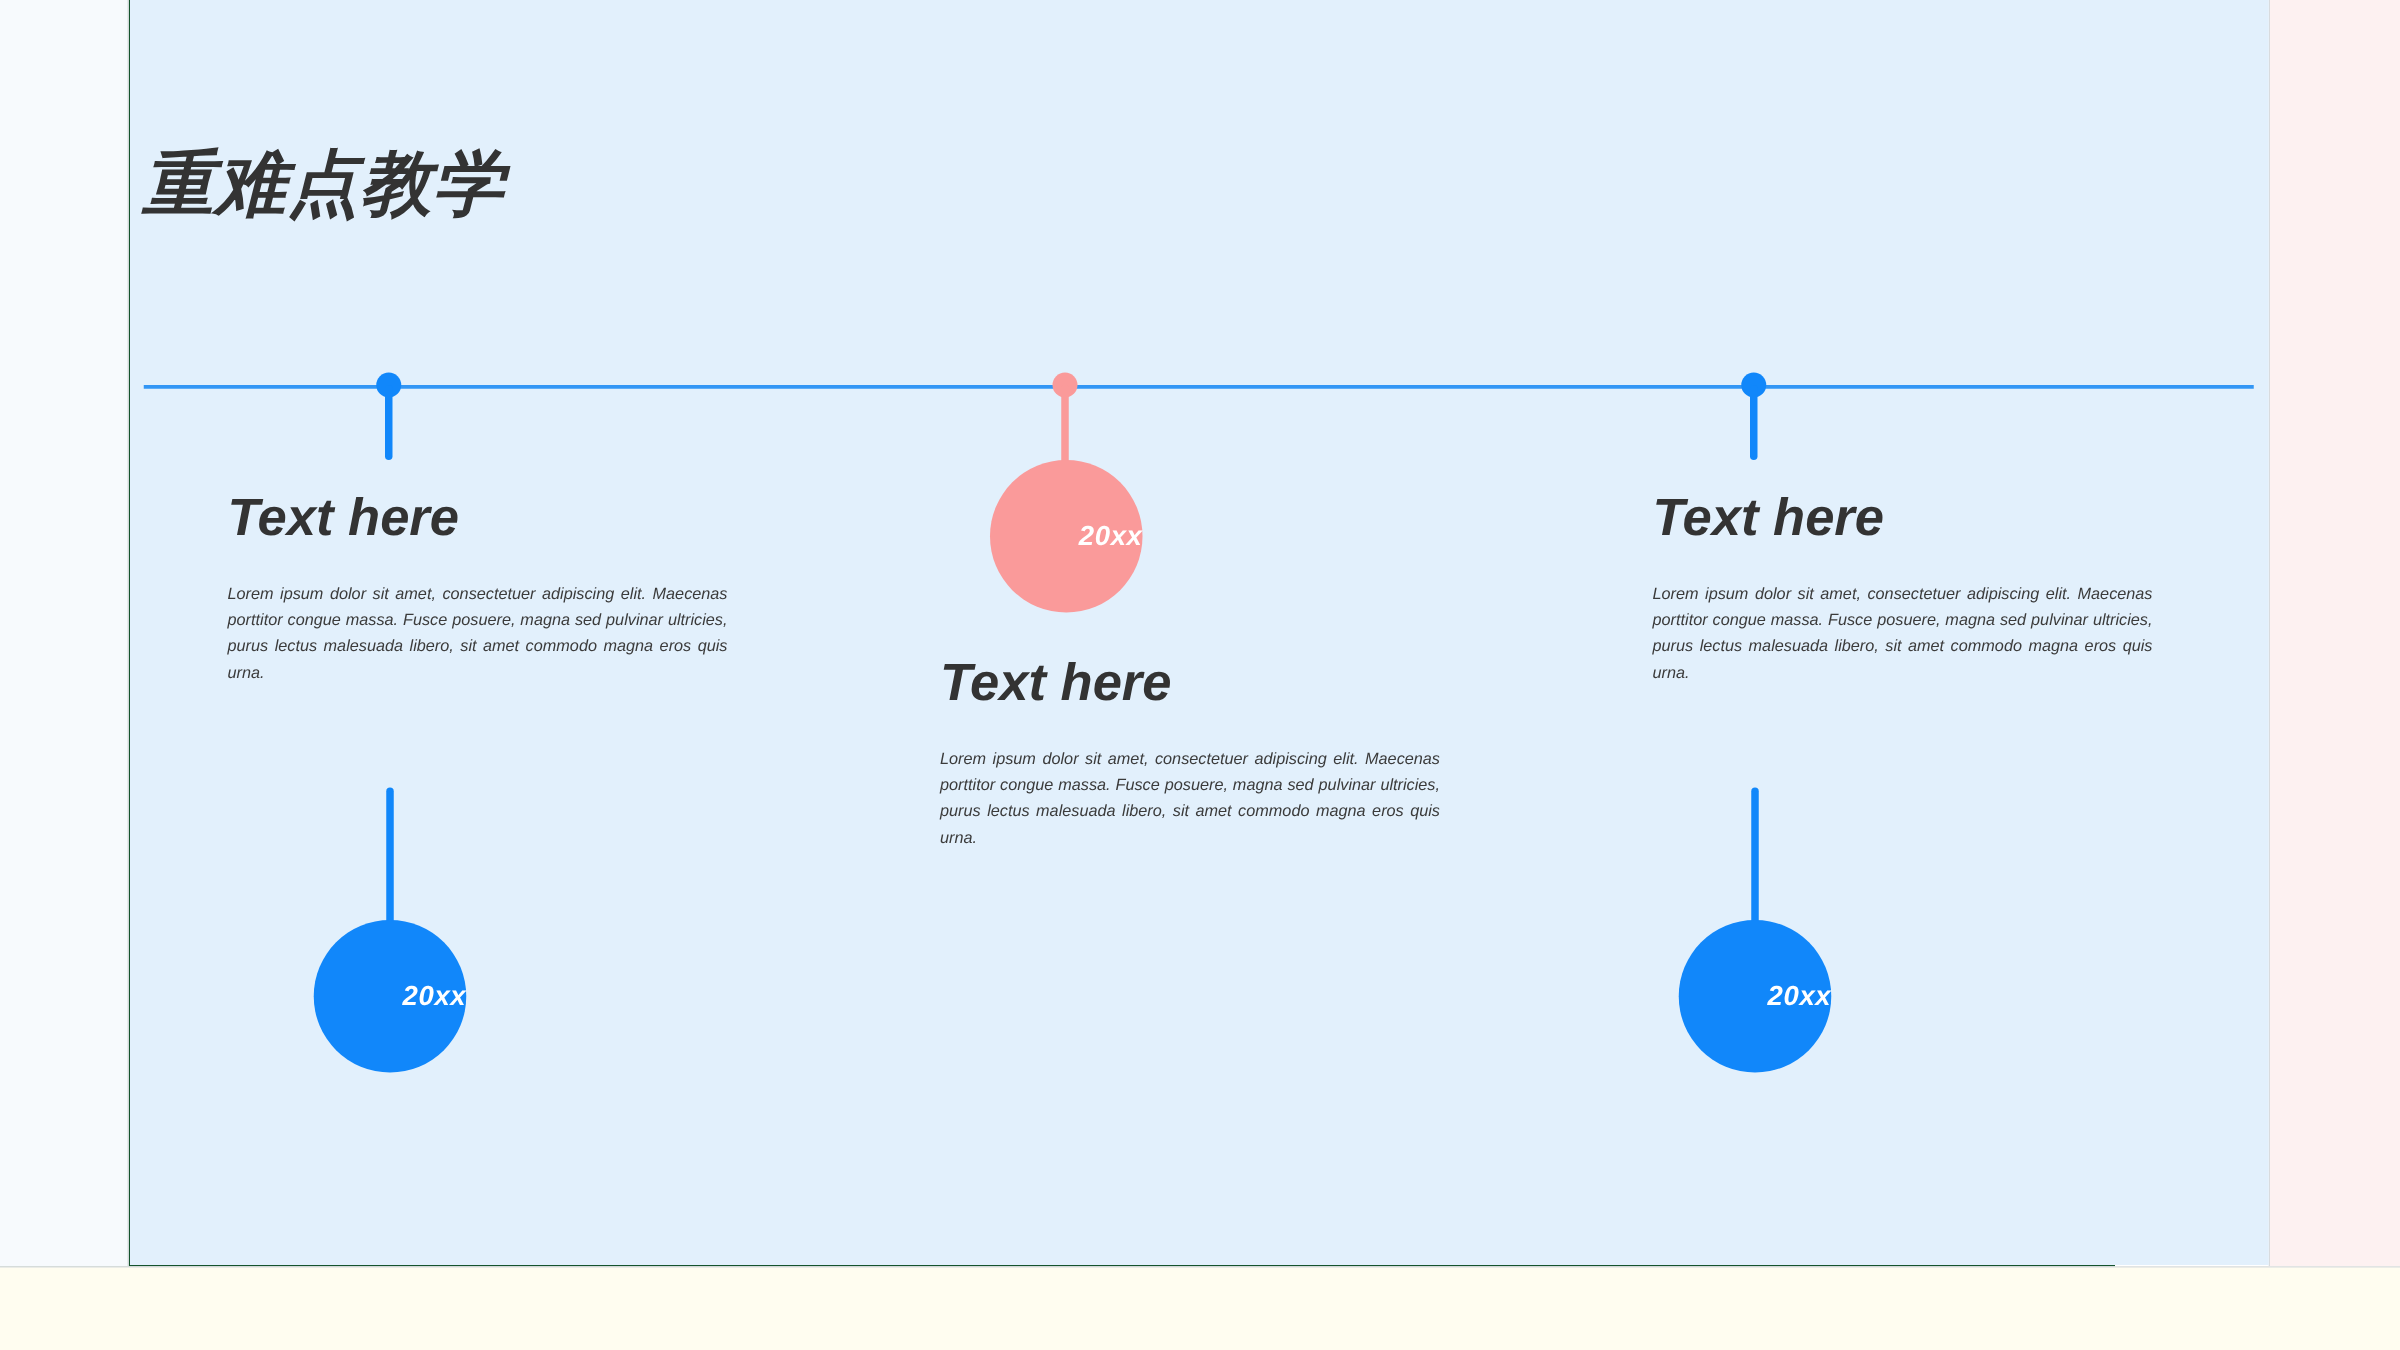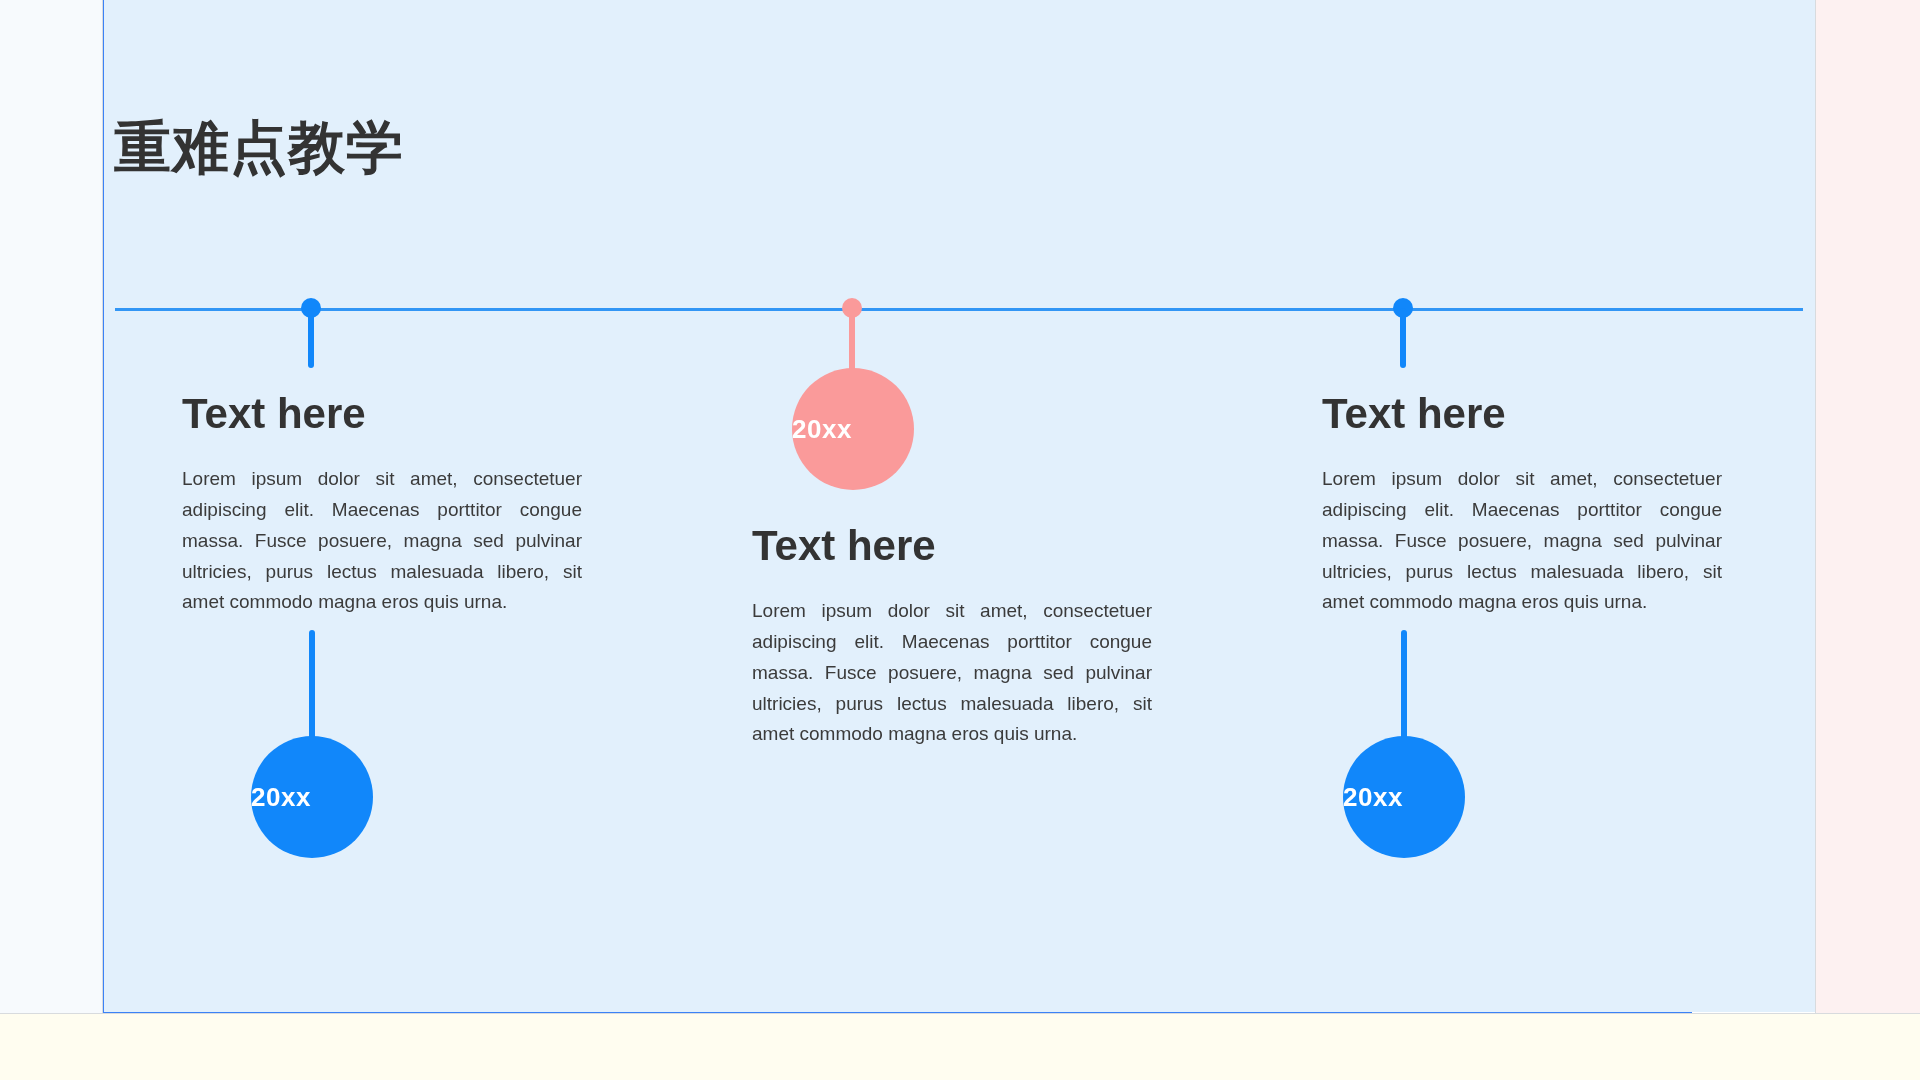--- a/index.html
+++ b/index.html
@@ -9,21 +9,22 @@
     height: 1080px;
     overflow: hidden;
     font-family: "Liberation Sans", sans-serif;
     background: #ffffff;
   }
 
   #slide-root {
     position: relative;
     width: 1692px;
     height: 1080px;
-    background: #3b82f6;
+    background: #14532d;
+    font-style: italic;
   }
 
   
   .edge-left {
     position: absolute;
     left: 0; top: 0;
     width: 103px; height: 1013px;
     background: #f7fafd;
     border-right: 1px solid #d8dbde;
     box-sizing: border-box;
@@ -101,45 +102,45 @@
   }
   .col-heading {
     font-size: 42px;
     font-weight: bold;
     color: #333333;
     margin: 0 0 26px 0;
     line-height: 1.15;
     white-space: nowrap;
   }
   .col-body {
-    font-size: 19px;
+    font-size: 13px;
     color: #3b3b3b;
     line-height: 1.62;
     margin: 0;
     text-align: justify;
   }
 
   
   .bubble-group {
     position: absolute;
   }
   .bubble-stem {
     position: absolute;
     width: 6px;
     border-radius: 3px;
   }
   .bubble {
     position: absolute;
     border-radius: 50%;
     display: flex;
     align-items: center;
-    justify-content: flex-start;
+    justify-content: flex-end;
     color: #ffffff;
     font-weight: bold;
-    font-size: 26px;
+    font-size: 22px;
     letter-spacing: 0.5px;
   }
 </style>
 </head>
 <body>
 
 <div id="slide-root">
 
   <div class="edge-left"></div>
   <div class="edge-right"></div>

